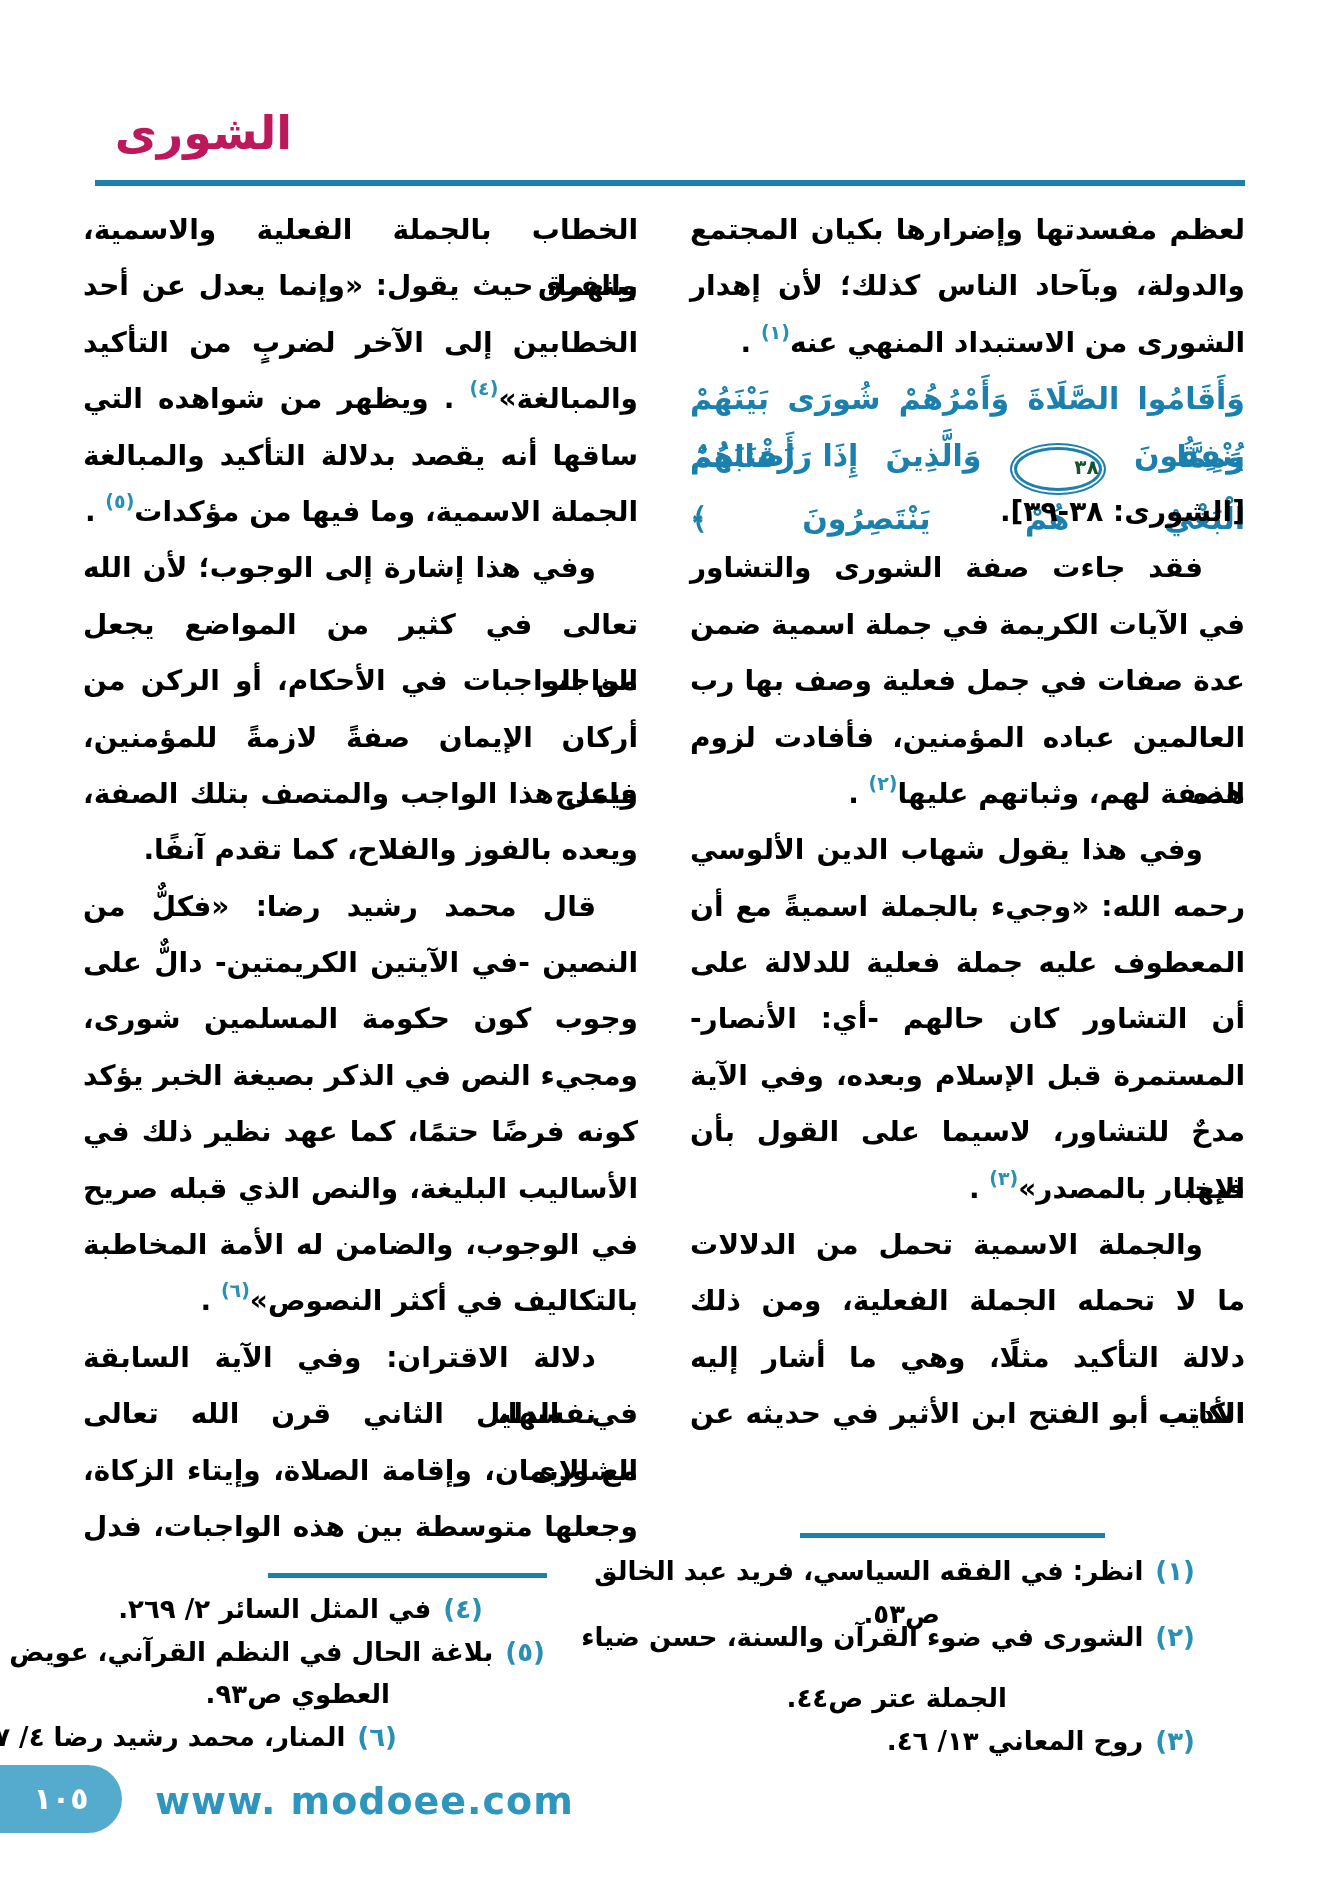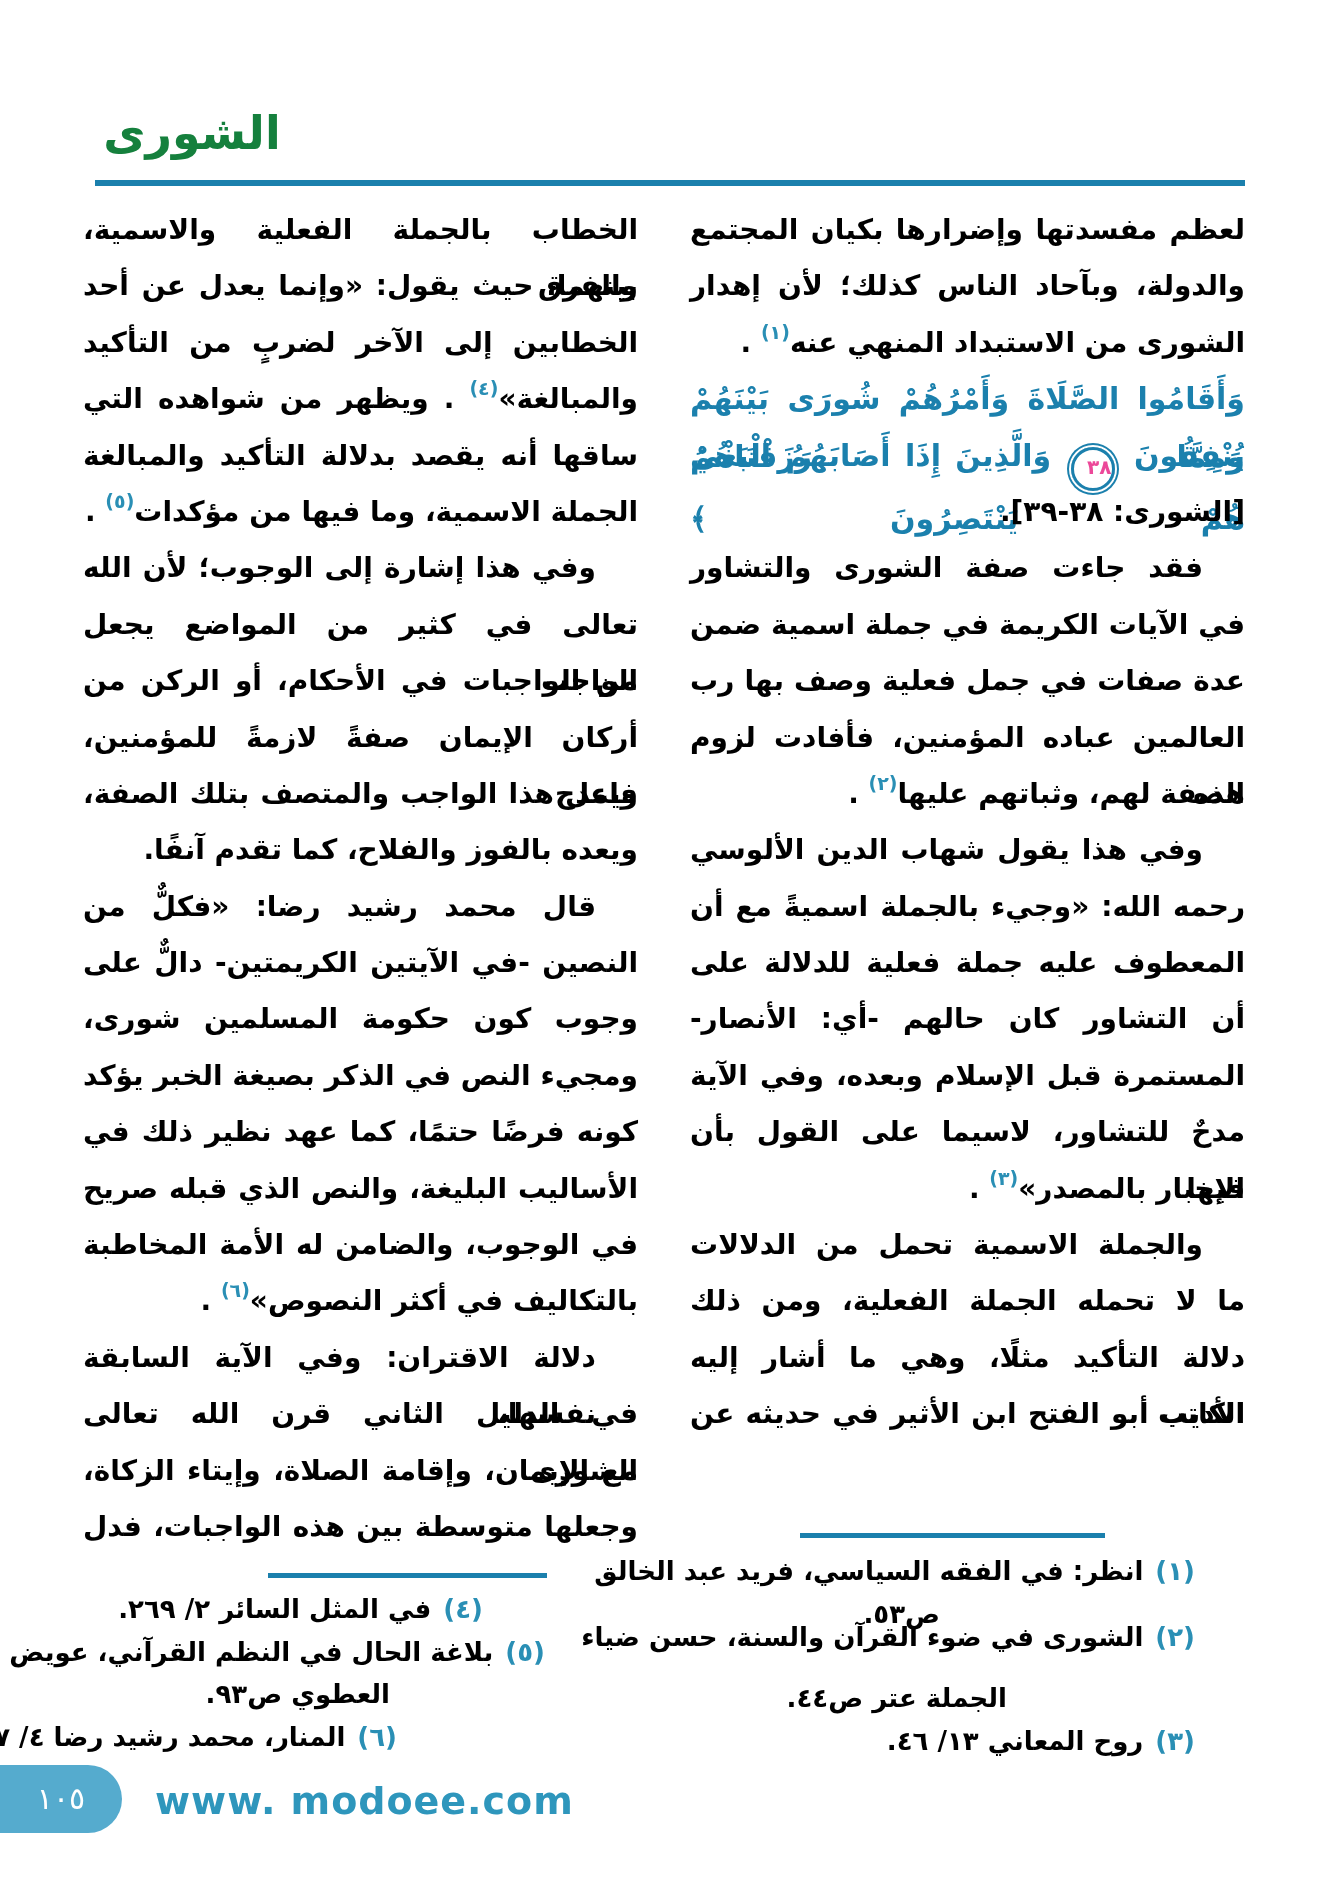--- a/index.html
+++ b/index.html
@@ -4,21 +4,21 @@
 <style>
   html,body{margin:0;padding:0;background:#ffffff;}
   .page{
     position:relative; width:1339px; height:1890px; background:#ffffff;
     direction:rtl; font-family:"DejaVu Sans", sans-serif; color:#000;
     overflow:hidden;
   }
   
   .title{
     position:absolute; left:92px; top:106px; width:200px;
-    font-size:46px; font-weight:bold; color:#15803d; text-align:center;
+    font-size:46px; font-weight:bold; color:#be185d; text-align:right;
   }
   .rule{
     position:absolute; left:95px; top:180px; width:1150px; height:6px;
     background:#1b80ad;
   }
   
   .col{position:absolute; top:202px; width:555px;}
   .col-right{right:94px;}
   .col-left{left:83px;}
   .line{
@@ -30,22 +30,23 @@
   .line.ref{text-align-last:right; padding-left:158px; text-align:left; direction:rtl;}
   .line.ref .plain{display:inline-block;}
   .quran{color:#1b80ad; font-size:30px; font-weight:bold;}
   .fnref{
     color:#2a8fb5; font-size:19px; font-weight:bold;
     position:relative; top:-13px;
   }
   .ayah{
     display:inline-block; width:38px; height:38px; border:3px solid #1b80ad;
     border-radius:50%; text-align:center; line-height:34px; font-size:20px;
-    color:#ec4899; vertical-align:-8px; margin:0 5px; font-weight:bold;
+    color:#14532d; vertical-align:-8px; margin:0 5px; font-weight:bold;
     box-shadow:0 0 0 2px #ffffff, 0 0 0 4px #1b80ad;
+    padding-left:44px;
   }
   
   .sep{position:absolute; height:5px; background:#1b80ad;}
   .sep-r{left:800px; top:1533px; width:305px;}
   .sep-l{left:268px; top:1573px; width:279px;}
   
   .fnrow{
     position:absolute; font-size:26px; font-weight:bold; color:#000;
     white-space:nowrap; direction:rtl; line-height:40px;
   }
@@ -56,21 +57,21 @@
   .fr2b{top:1678px; right:332px;}
   .fr3{top:1721px; right:144px;}
   .fl1{top:1589px; right:856px;}
   .fl2{top:1632px; right:794px;}
   .fl2b{top:1674px; right:949px;}
   .fl3{top:1717px; right:942px;}
   
   .badge{
     position:absolute; left:0; top:1765px; width:122px; height:68px;
     background:#55abce; border-radius:0 38px 38px 0;
-    color:#ffffff; font-size:30px; font-weight:normal;
+    color:#ffffff; font-size:30px; font-weight:bold;
     text-align:center; line-height:68px; letter-spacing:10px;
     direction:rtl;
   }
   .website{
     position:absolute; left:155px; top:1779px;
     direction:ltr; font-size:38px; font-weight:bold; color:#2e96bc;
     letter-spacing:1px; font-family:"DejaVu Sans", sans-serif;
   }
 </style>
 </head>

